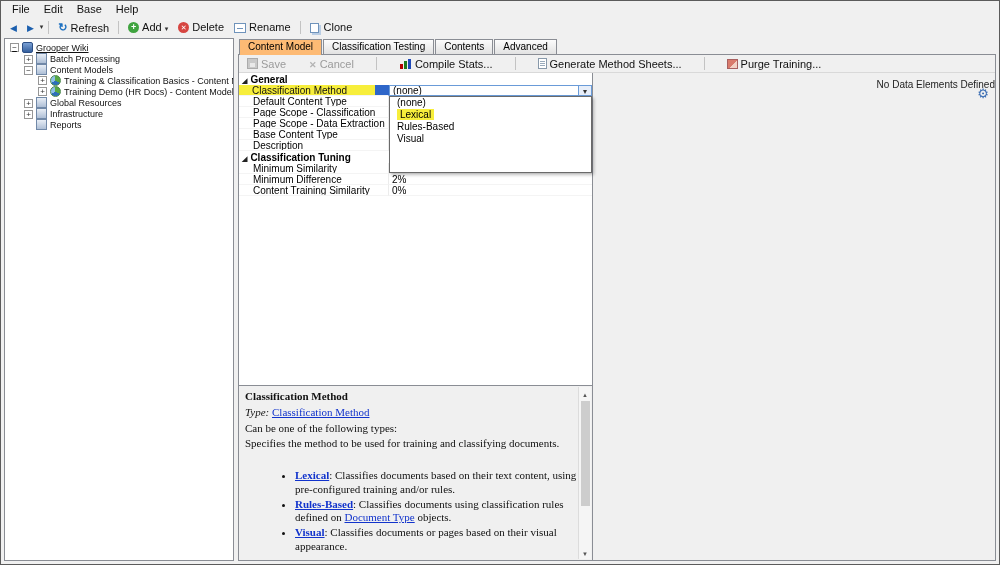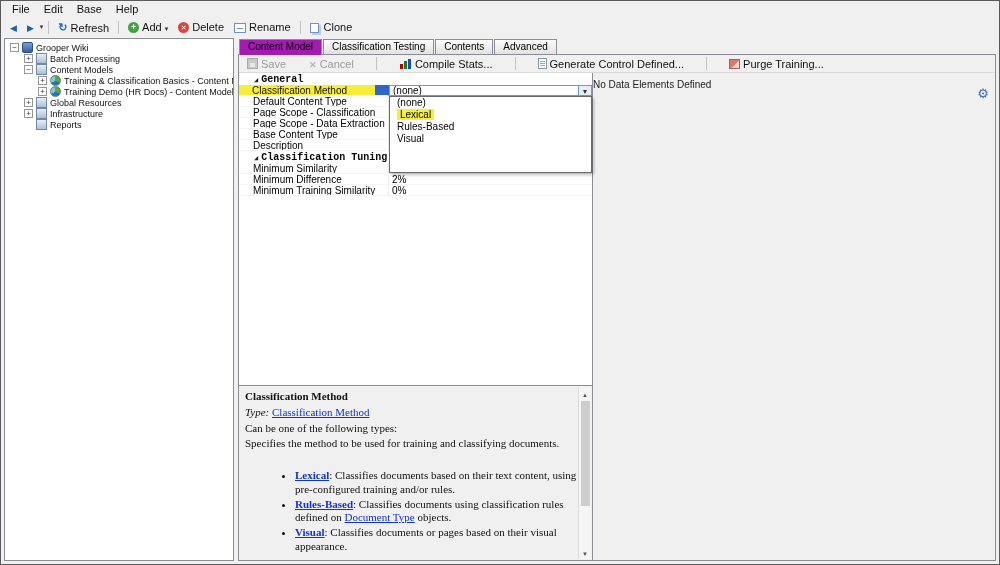--- a/index.html
+++ b/index.html
@@ -35,37 +35,37 @@
                 box-shadow:2px 2px 0 0 #b9cde4; margin-right:2px; }
 
   
   .main { flex:1; display:flex; padding:1px 3px 3px 3px; gap:4px; min-height:0; }
 
   
   .tree-panel { width:230px; flex:none; background:#fff; border:1px solid #8a8d94;
                 padding:3px 0 0 3px; overflow:hidden; }
   .tree-row { display:flex; align-items:center; height:11px; gap:3px; white-space:nowrap;
               font-size:9px; color:#111; }
-  .lvl0 { padding-left:2px; } .lvl1 { padding-left:16px; } .lvl2 { padding-left:30px; }
+  .lvl0 { padding-left:2px;text-decoration:underline; } .lvl1 { padding-left:16px;align-items:flex-end; } .lvl2 { padding-left:30px; }
   .exp { width:9px; height:9px; border:1px solid #969696; background:#fff; flex:none;
          font-size:8px; line-height:7px; text-align:center; color:#333; }
   .exp-plus::before { content:"+"; } .exp-minus::before { content:"−"; }
   .exp-none { border:none; background:transparent; }
   .ti { width:11px; height:11px; flex:none; }
   .ti-root   { background:linear-gradient(#7aa0d4,#35609e); border:1px solid #2c4f86; border-radius:2px; }
   .ti-folder { background:linear-gradient(#e8eef6,#aebfd6); border:1px solid #7189a8; }
   .ti-model  { border-radius:50%; border:1px solid #4d8a4d;
                background:conic-gradient(#58a843 0 120deg,#2f6fba 120deg 240deg,#8fc1e8 240deg 360deg); }
 
   
   .right-panel { flex:1; display:flex; flex-direction:column; min-width:0; }
   .tabstrip { display:flex; align-items:flex-end; padding-left:1px; gap:1px; height:16px; flex:none; }
   .tab { font-size:10px; padding:1px 8px 2px; border:1px solid #8a8d94; border-bottom:none;
          background:linear-gradient(#fcfcfc,#e2e2e2); position:relative; }
-  .tab.active { background:#a21caf; margin-bottom:-1px; padding-bottom:3px; z-index:2; }
+  .tab.active { background:#fdba74; margin-bottom:-1px; padding-bottom:3px; z-index:2; }
   .tab-content { flex:1; border:1px solid #8a8d94; background:#f0f0f0;
                  display:flex; flex-direction:column; min-height:0; }
 
   
   .prop-toolbar { height:18px; display:flex; align-items:center; gap:15px; padding-left:4px;
                   border-bottom:1px solid #d9d9d9; flex:none; }
   .ptb-btn { display:flex; align-items:center; gap:3px; font-size:11px; padding:1px 4px;
              border:none; background:transparent; color:#111; }
   .ptb-btn.disabled { color:#9b9b9b; }
   .icon-save { width:11px; height:11px; background:#c9c9c9; border:1px solid #ababab; position:relative; }
@@ -79,21 +79,21 @@
                         background:#99aabb; box-shadow:0 2px 0 #99aabb,0 4px 0 #99aabb; }
   .icon-purge { width:11px; height:10px; border:1px solid #a86060;
                 background:linear-gradient(135deg,#d97b6c 0 55%,#f3d1c4 55% 100%); }
 
   
   .content-row { flex:1; display:flex; min-height:0; }
   .left-col { width:354px; flex:none; display:flex; flex-direction:column;
               border-right:1px solid #8a8d94; min-height:0; }
 
   .prop-grid { height:312px; flex:none; background:#fff; position:relative; font-size:10px; }
-  .pg-cat { height:12px; display:flex; align-items:center; gap:3px; font-weight:bold; padding-left:15px;font-family:Liberation Mono, monospace; }
+  .pg-cat { height:12px; display:flex; align-items:center; gap:3px; font-weight:bold; padding-left:3px; }
   .pg-cat-arrow::before { content:"◢"; font-size:7px; color:#222; }
   .pg-row { height:11px; display:flex; }
   .pg-label { width:150px; flex:none; padding-left:14px; line-height:11px; white-space:nowrap;
               overflow:hidden; border-right:1px solid #ececec; border-bottom:1px solid #f4f4f4; }
   .pg-value { flex:1; padding-left:3px; line-height:11px; border-bottom:1px solid #f4f4f4;
               white-space:nowrap; overflow:hidden; }
   .pg-row.selected .pg-label { background:#2e66c9; padding-left:0; border-right-color:#2e66c9; }
   .hl-label { display:inline-block; background:#f7ee3b; color:#111; height:11px;
               line-height:11px; padding:0 28px 0 13px; }
   .combo { display:flex; padding:0; background:#fff; border:1px solid #6a9bd8; align-items:stretch; }
@@ -123,21 +123,21 @@
   .vscroll { position:absolute; top:1px; right:1px; bottom:1px; width:13px; background:#f5f5f5;
              border-left:1px solid #dcdcdc; display:flex; flex-direction:column; align-items:center; }
   .vs-btn { width:13px; height:13px; text-align:center; color:#555; flex:none; }
   .vs-btn.up::before   { content:"▲"; font-size:6px; line-height:13px; }
   .vs-btn.down::before { content:"▼"; font-size:6px; line-height:13px; }
   .vs-thumb { width:9px; height:105px; background:#cdcdcd; margin-top:1px; flex:none; }
   .vs-spacer { flex:1; }
 
   
   .data-panel { flex:1; position:relative; background:#f0f0f0; min-width:0; }
-  .no-data { text-align:left; margin-top:6px; font-size:10px; color:#222; }
+  .no-data { text-align:right; margin-top:6px; font-size:10px; color:#222; }
   .gear { position:absolute; top:14px; right:6px; font-size:13px; color:#3d6fb4; line-height:13px; }
   .gear::before { content:"⚙"; }
 </style>
 </head>
 <body>
 
 <div class="window">
 
   <div class="menubar">
     <span class="menu-item">File</span>
@@ -245,21 +245,21 @@
             <span>Cancel</span>
           </button>
           <span class="tb-sep"></span>
           <button class="ptb-btn">
             <span class="icon icon-stats"></span>
             <span>Compile Stats...</span>
           </button>
           <span class="tb-sep"></span>
           <button class="ptb-btn">
             <span class="icon icon-sheet"></span>
-            <span>Generate Control Defined...</span>
+            <span>Generate Method Sheets...</span>
           </button>
           <span class="tb-sep"></span>
           <button class="ptb-btn">
             <span class="icon icon-purge"></span>
             <span>Purge Training...</span>
           </button>
         </div>
 
         <div class="content-row">
           <div class="left-col">
@@ -308,21 +308,21 @@
               </div>
               <div class="pg-row">
                 <div class="pg-label">Minimum Similarity</div>
                 <div class="pg-value"></div>
               </div>
               <div class="pg-row">
                 <div class="pg-label">Minimum Difference</div>
                 <div class="pg-value">2%</div>
               </div>
               <div class="pg-row">
-                <div class="pg-label">Minimum Training Similarity</div>
+                <div class="pg-label">Content Training Similarity</div>
                 <div class="pg-value">0%</div>
               </div>
 
               <div class="dd-popup">
                 <div class="dd-item">(none)</div>
                 <div class="dd-item">
                   <span class="hl">Lexical</span>
                 </div>
                 <div class="dd-item">Rules-Based</div>
                 <div class="dd-item">Visual</div>

